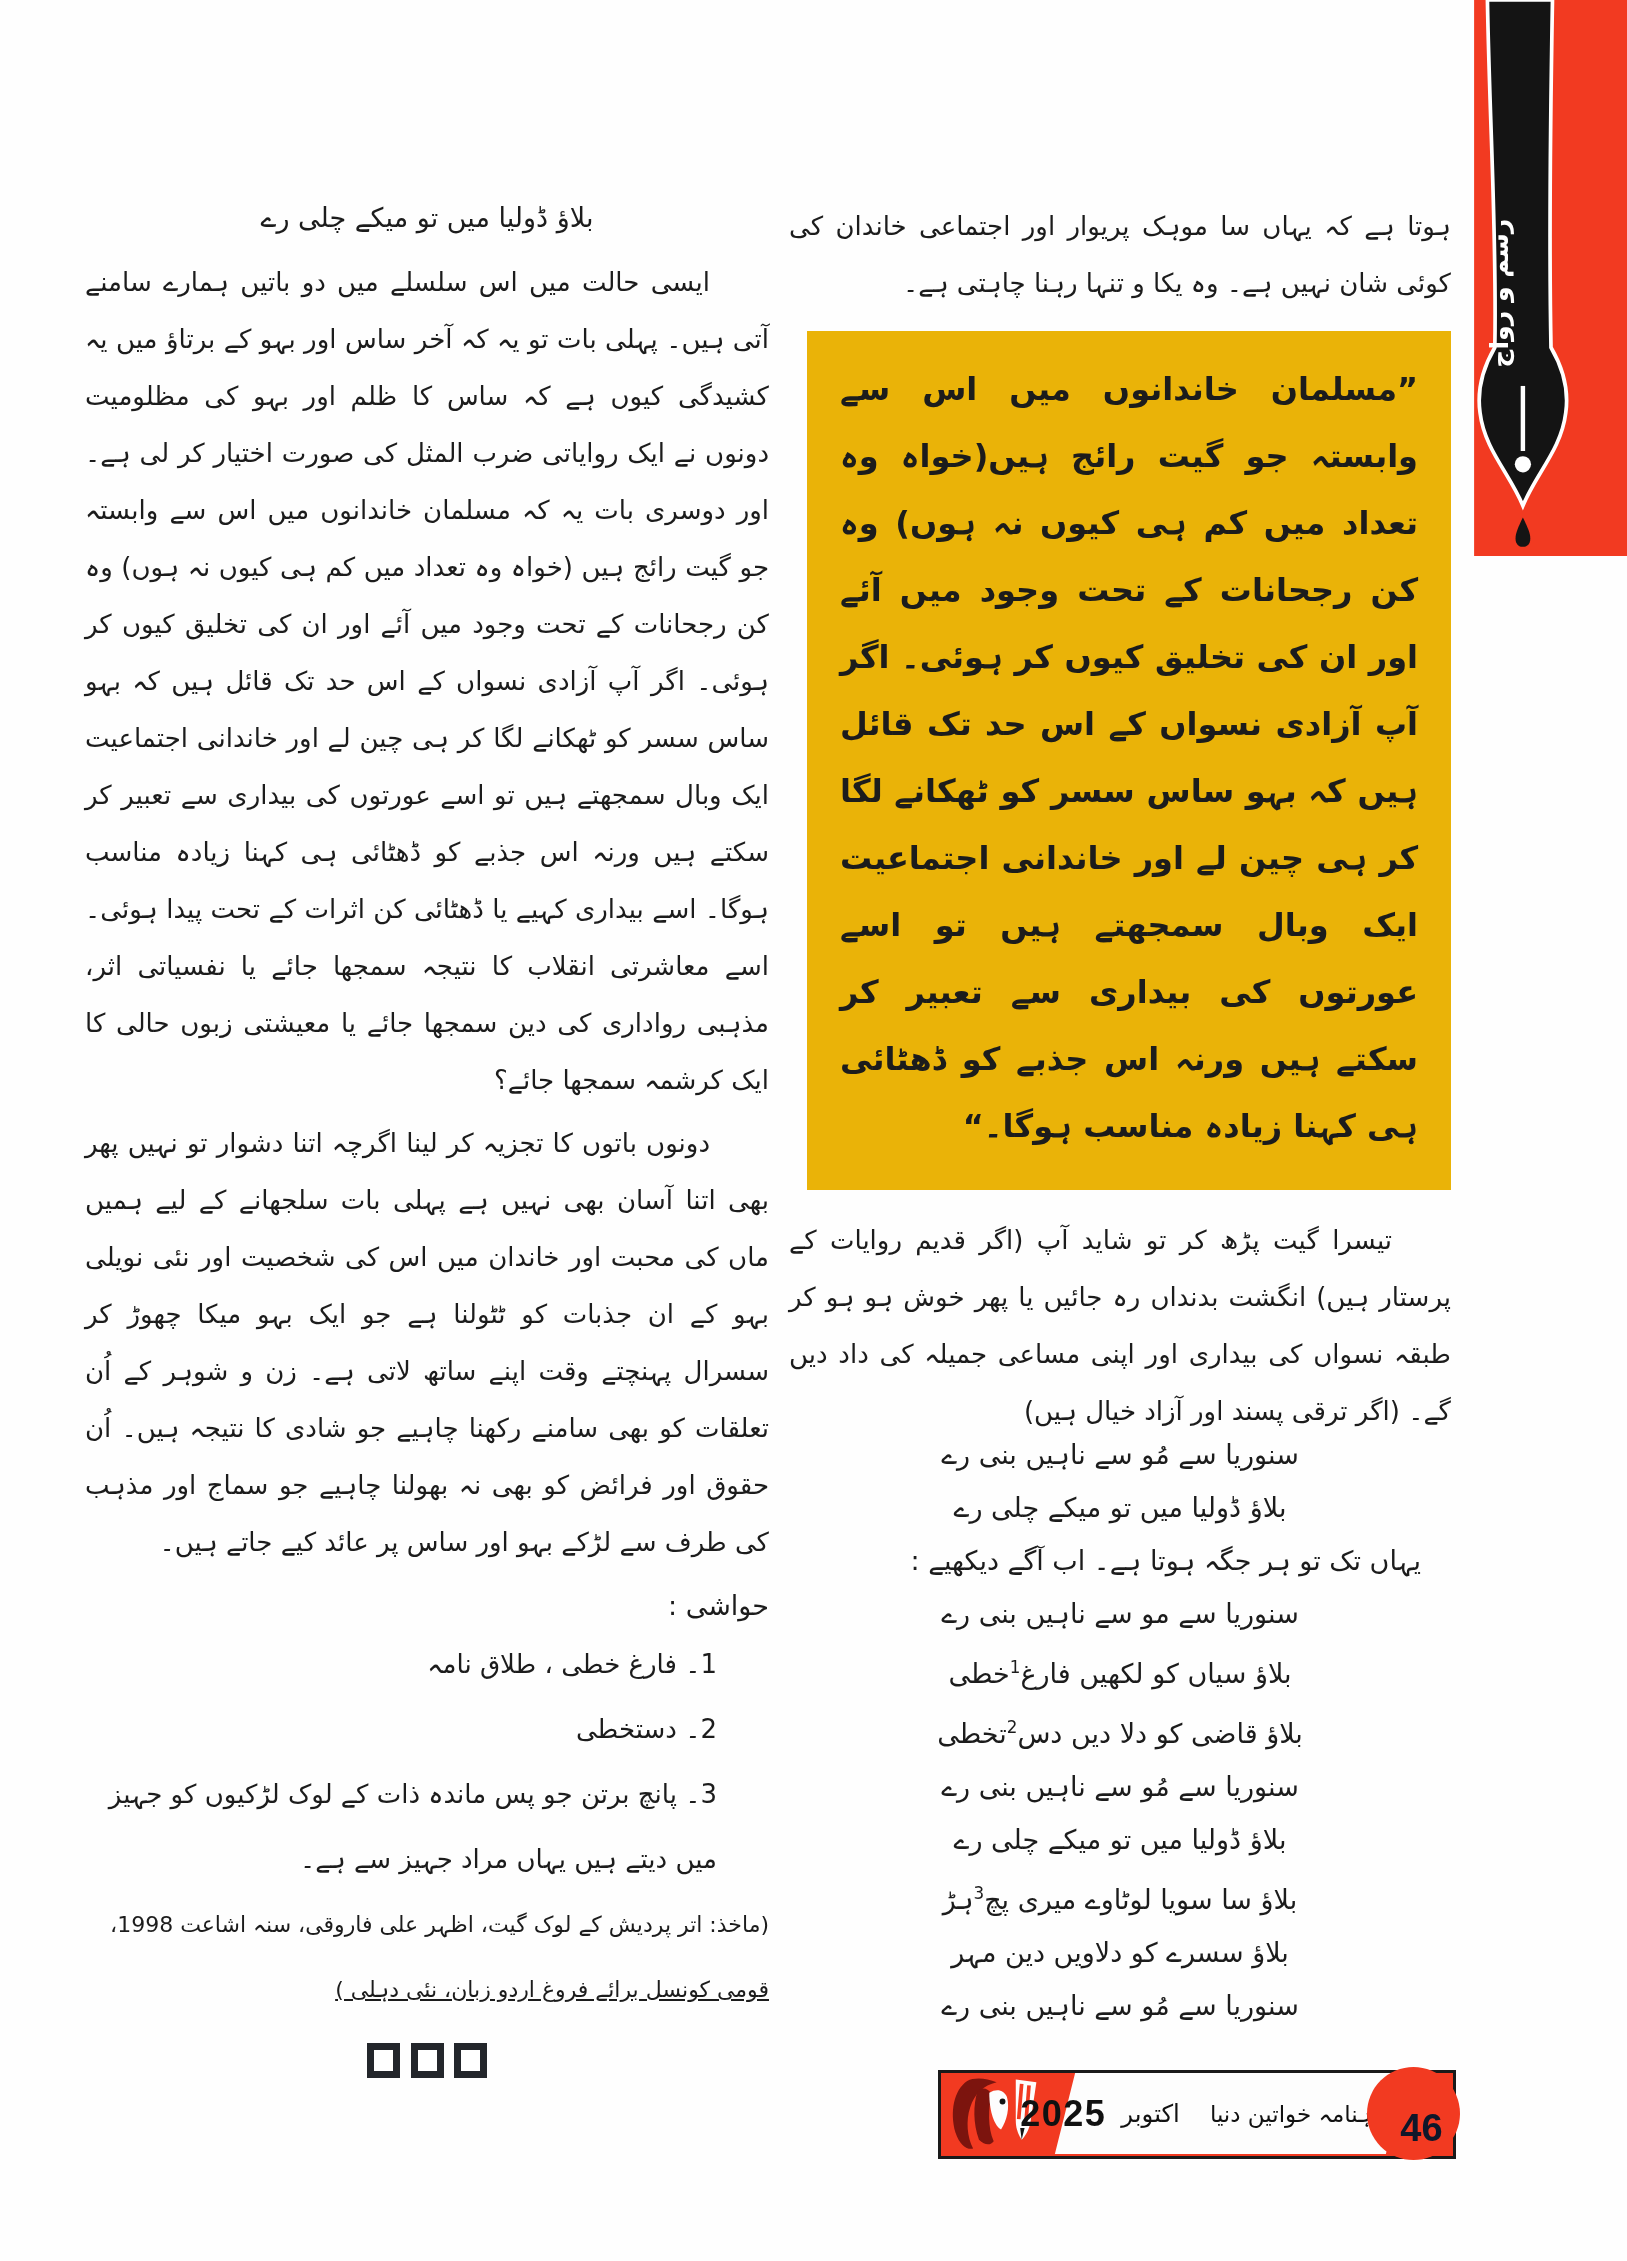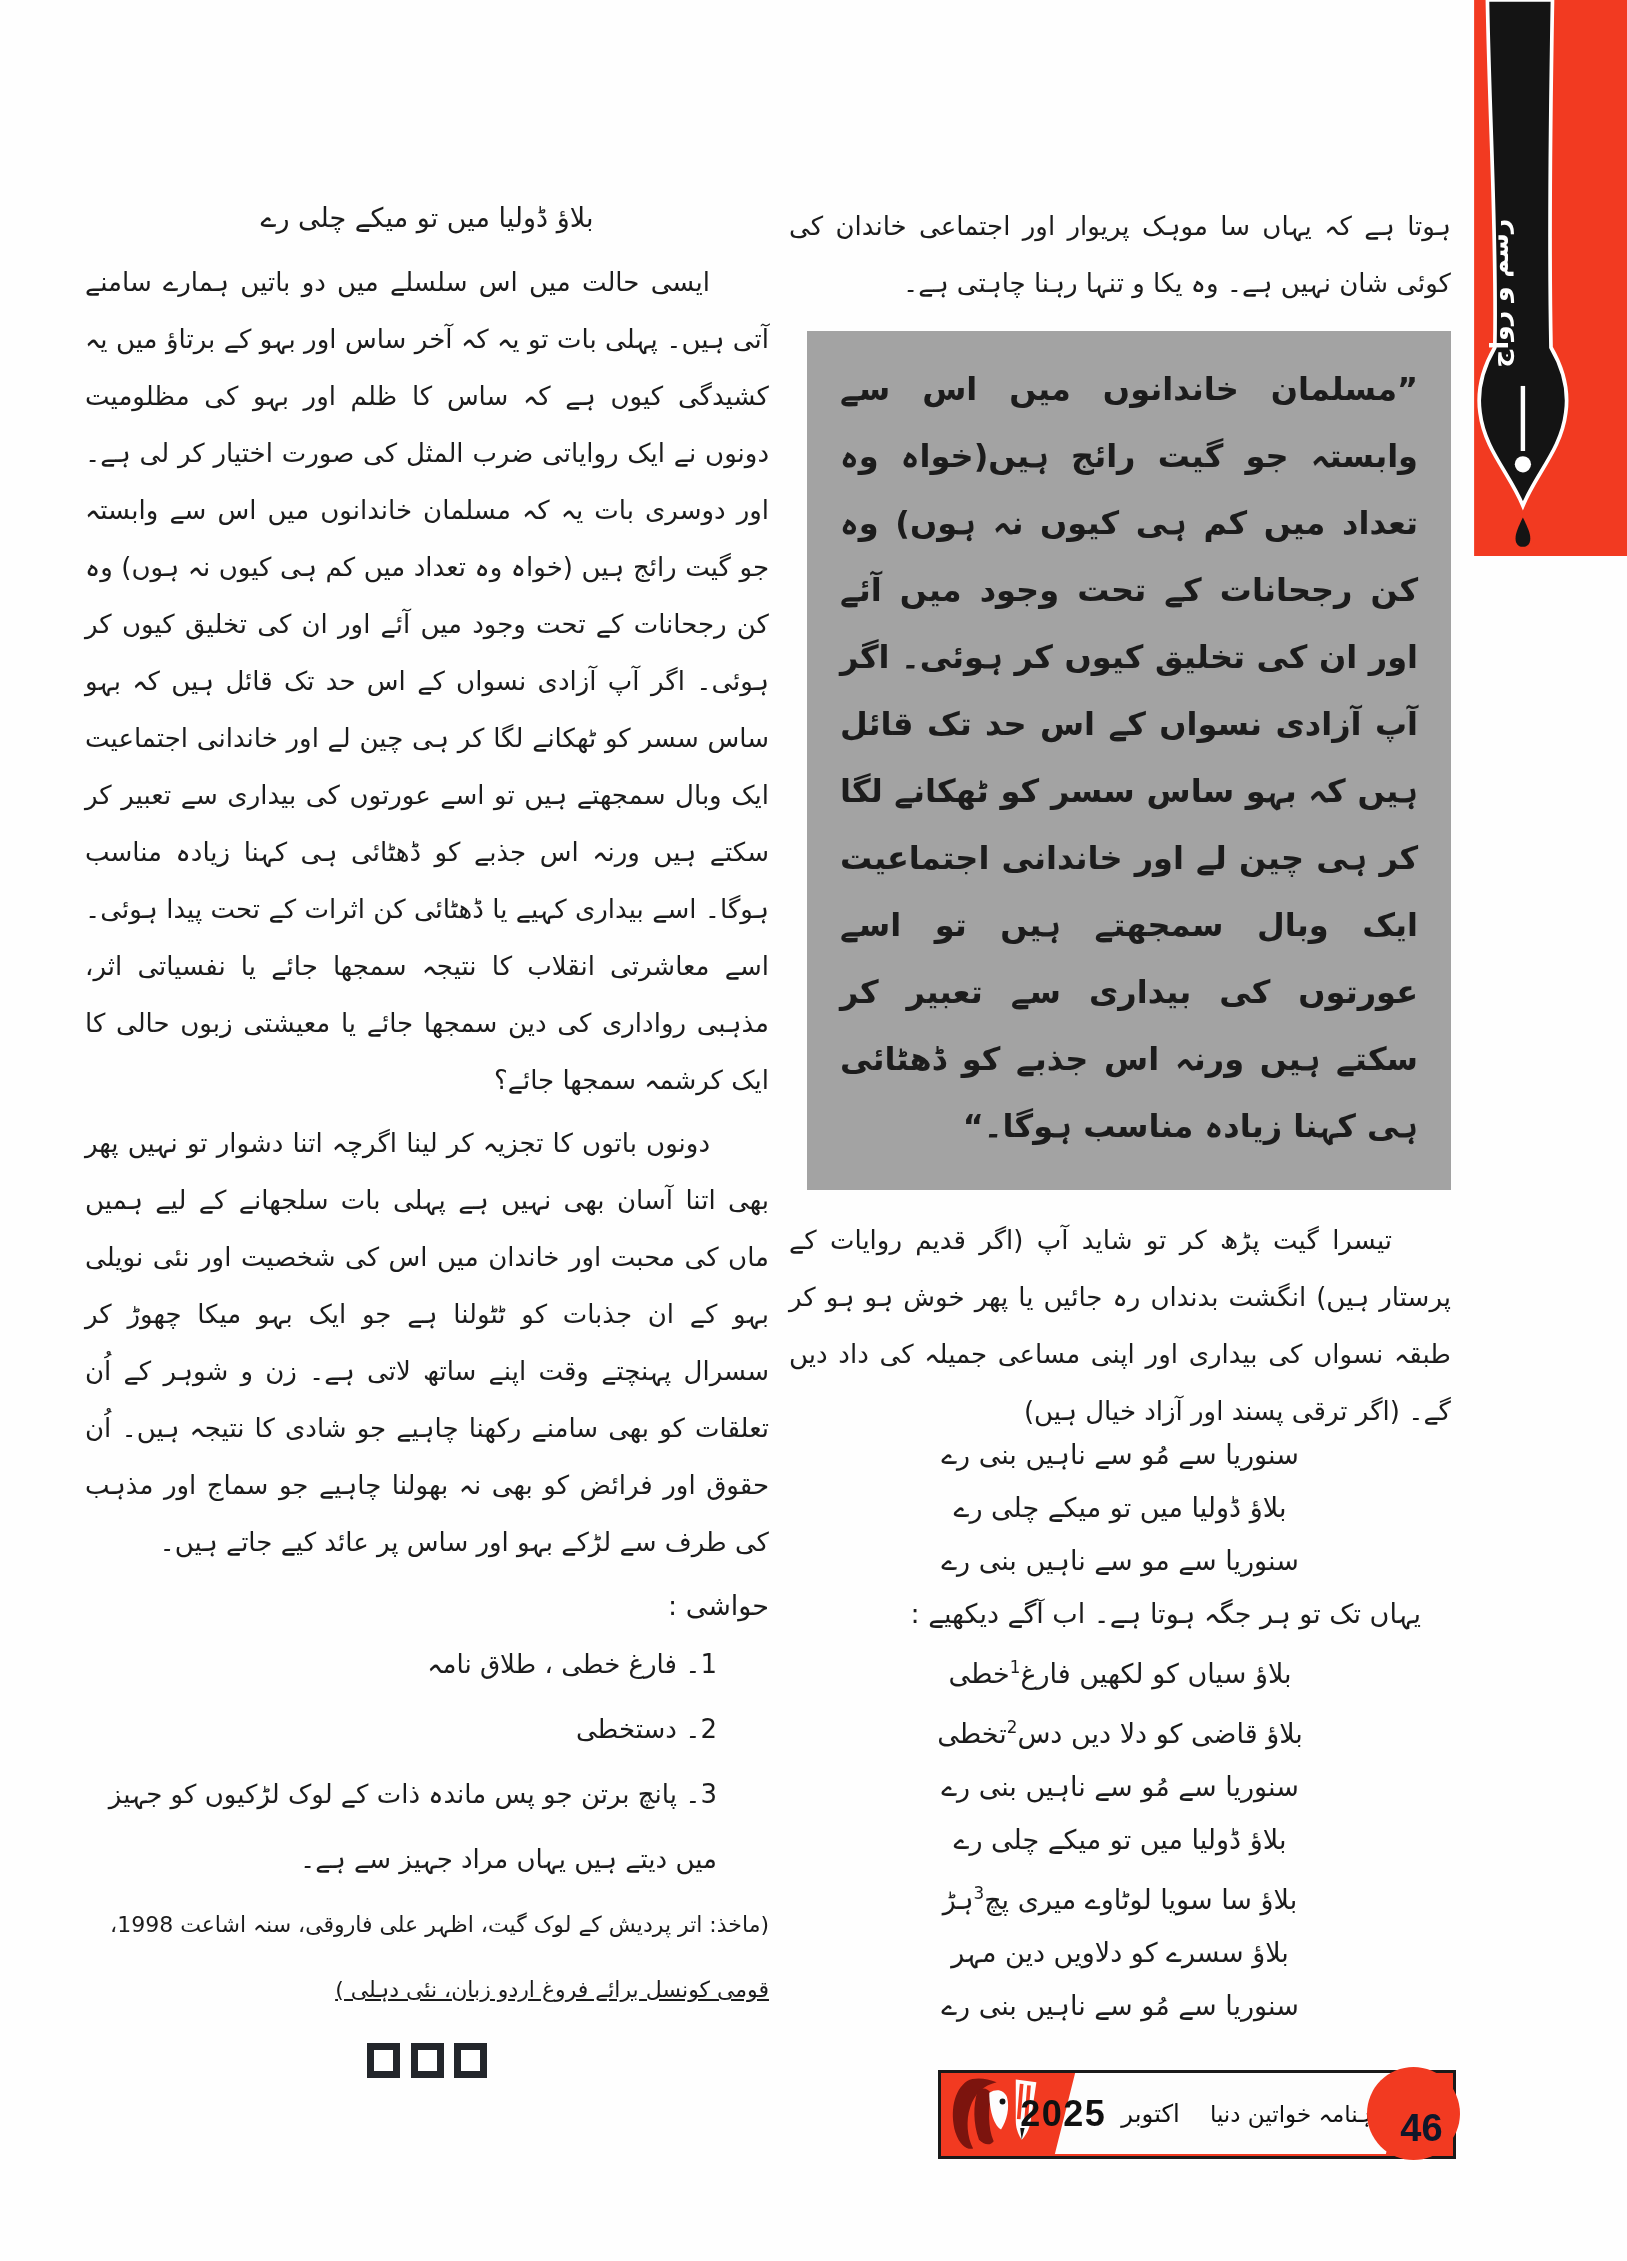--- a/index.html
+++ b/index.html
@@ -9,21 +9,21 @@
   .side-banner{position:absolute;top:0;right:0;width:154px;height:556px;}
   
   .col{position:absolute;direction:rtl;}
   .col-left{left:85px;top:192px;width:684px;}
   .col-right{left:789px;top:198px;width:662px;}
   .refrain{text-align:center;font-size:27px;line-height:52px;margin:0 0 10.4px 0;}
   .para{font-size:26px;line-height:57px;text-align:justify;text-justify:inter-word;margin:0;}
   .indent{text-indent:59px;}
   .para+.para{margin-top:6px;}
   
-  .quote-box{background:#a3a3a3;margin:19px 0 0 18px;padding:25px 33px 30px 33px;}
+  .quote-box{background:#eab308;margin:19px 0 0 18px;padding:25px 33px 30px 33px;}
   .quote-text{font-size:32px;font-weight:bold;line-height:67px;text-align:justify;margin:0;}
   
   .song-list{}
   .song-line{font-size:27px;line-height:30px;margin-bottom:23px;text-align:center;}
   .song-line.right{text-align:right;padding-right:30px;}
   .song-line sup{font-size:0.62em;vertical-align:super;}
   
   .fn-head{font-size:27px;margin:19px 0 10.4px 0;text-align:right;}
   .footnotes{list-style:none;margin:0;padding:0 52px 0 0;}
   .footnotes div{font-size:26px;line-height:65px;text-align:right;}
@@ -90,22 +90,22 @@
 
   <div class="col col-right">
     <p class="para">ہوتا ہے کہ یہاں سا موہک پریوار اور اجتماعی خاندان کی کوئی شان نہیں ہے۔ وہ یکا و تنہا رہنا چاہتی ہے۔</p>
     <div class="quote-box">
       <p class="quote-text">”مسلمان خاندانوں میں اس سے وابستہ جو گیت رائج ہیں(خواہ وہ تعداد میں کم ہی کیوں نہ ہوں) وہ کن رجحانات کے تحت وجود میں آئے اور ان کی تخلیق کیوں کر ہوئی۔ اگر آپ آزادی نسواں کے اس حد تک قائل ہیں کہ بہو ساس سسر کو ٹھکانے لگا کر ہی چین لے اور خاندانی اجتماعیت ایک وبال سمجھتے ہیں تو اسے عورتوں کی بیداری سے تعبیر کر سکتے ہیں ورنہ اس جذبے کو ڈھٹائی ہی کہنا زیادہ مناسب ہوگا۔“</p>
     </div>
     <p class="para indent" style="margin-top:22px;">تیسرا گیت پڑھ کر تو شاید آپ (اگر قدیم روایات کے پرستار ہیں) انگشت بدنداں رہ جائیں یا پھر خوش ہو ہو کر طبقہ نسواں کی بیداری اور اپنی مساعی جمیلہ کی داد دیں گے۔ (اگر ترقی پسند اور آزاد خیال ہیں)</p>
     <div class="song-list">
         <div class="song-line" dir="rtl">سنوریا سے مُو سے ناہیں بنی رے</div>
         <div class="song-line" dir="rtl">بلاؤ ڈولیا میں تو میکے چلی رے</div>
+        <div class="song-line right" dir="rtl">یہاں تک تو ہر جگہ ہوتا ہے۔ اب آگے دیکھیے :</div>
         <div class="song-line" dir="rtl">سنوریا سے مو سے ناہیں بنی رے</div>
-        <div class="song-line right" dir="rtl">یہاں تک تو ہر جگہ ہوتا ہے۔ اب آگے دیکھیے :</div>
         <div class="song-line" dir="rtl"><span>بلاؤ سیاں کو لکھیں فارغ</span><sup>1</sup><span>خطی</span></div>
         <div class="song-line" dir="rtl"><span>بلاؤ قاضی کو دلا دیں دس</span><sup>2</sup><span>تخطی</span></div>
         <div class="song-line" dir="rtl">سنوریا سے مُو سے ناہیں بنی رے</div>
         <div class="song-line" dir="rtl">بلاؤ ڈولیا میں تو میکے چلی رے</div>
         <div class="song-line" dir="rtl"><span>بلاؤ سا سویا لوٹاوے میری پچ</span><sup>3</sup><span>ہڑ</span></div>
         <div class="song-line" dir="rtl">بلاؤ سسرے کو دلاویں دین مہر</div>
         <div class="song-line" dir="rtl">سنوریا سے مُو سے ناہیں بنی رے</div>
       </div>
   </div>
 

